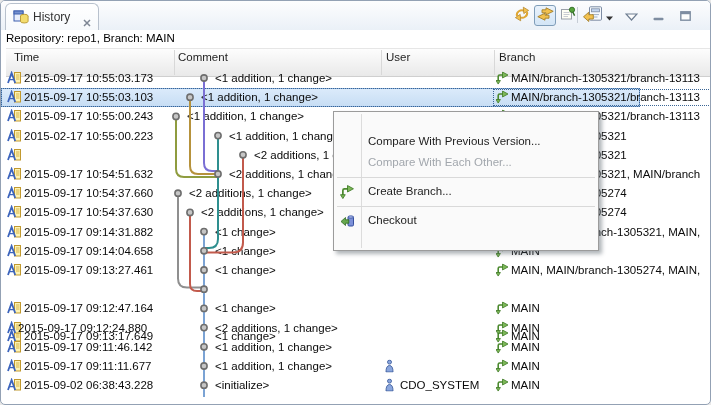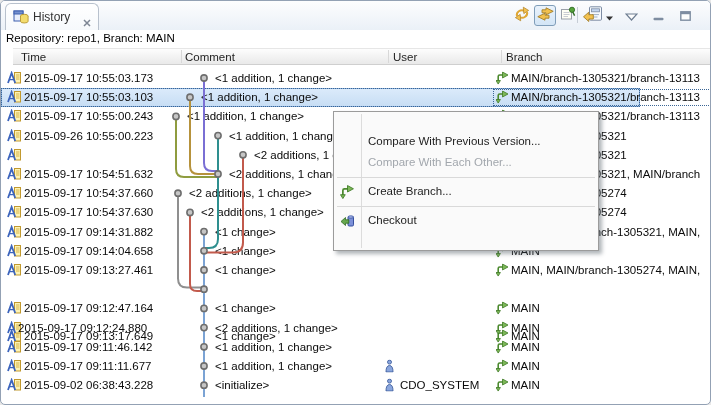--- a/index.html
+++ b/index.html
@@ -19,21 +19,21 @@
   .tab-label{position:absolute;left:27px;top:6px;font-size:12px;color:#333;}
   .tab-close{position:absolute;right:7px;top:9px;cursor:pointer;}
   
   .tbtn{position:absolute;top:4px;height:21px;display:flex;align-items:center;justify-content:center;}
   .tbtn.pressed{border:1px solid #7f9db9;border-radius:3px;background:linear-gradient(#eaf2fb,#d3e5f6);}
   .tb-sep{position:absolute;top:6px;left:576px;width:1px;height:16px;background:#c6cdd6;}
   
   .infobar{position:absolute;top:29px;left:0;right:0;height:18px;background:#fff;
     font-size:11.5px;color:#000;padding:2px 0 0 5px;}
   
-  .thead{position:absolute;top:47px;left:12px;right:0;height:17px;
+  .thead{position:absolute;top:47px;left:5px;right:0;height:29px;
     background:linear-gradient(#fdfdfd,#e9e9e9);
     border-top:1px solid #e6e6e6;border-bottom:1px solid #cfcfcf;}
   .thead .h{position:absolute;top:2px;font-size:11.5px;color:#1f1f1f;}
   .thead .vsep{position:absolute;top:1px;bottom:1px;width:1px;background:#d8d8d8;}
   
   .tbody{position:absolute;top:64px;left:0;right:0;height:339px;overflow:hidden;}
   .row{position:absolute;left:0;width:639px;height:19.2px;}
   .row span{position:absolute;top:50%;transform:translateY(-50%);
     font-size:11.5px;color:#0a0a0a;white-space:nowrap;}
   .row .ricon{position:absolute;top:50%;transform:translateY(-50%);line-height:0;}
@@ -201,21 +201,21 @@
       </div>
       <div class="row" style="top: 61px;">
         <span class="ricon" style="left: 6px;"><svg width="15" height="14" viewBox="0 0 15 14">
             <rect x="7.5" y="1.5" width="6" height="10.5" fill="#fdf3b4" stroke="#c1992f"></rect>
             <line x1="9" y1="4" x2="12.5" y2="4" stroke="#d8b44a"></line>
             <line x1="9" y1="6" x2="12.5" y2="6" stroke="#d8b44a"></line>
             <line x1="9" y1="8" x2="12.5" y2="8" stroke="#d8b44a"></line>
             <path d="M1 12 L4.6 2 L8.2 12" fill="none" stroke="#3c64bc" stroke-width="1.8"></path>
             <line x1="2.4" y1="8.6" x2="7" y2="8.6" stroke="#3c64bc" stroke-width="1.4"></line>
           </svg></span>
-        <span style="left: 23px;">2015-09-26 10:55:00.223</span>
+        <span style="left: 23px;">2015-02-17 10:55:00.223</span>
         <span style="left: 228px;">&lt;1 addition, 1 change&gt;</span>
         <span class="ricon" style="left: 495px;"><svg width="13" height="13" viewBox="0 0 13 13">
             <path d="M2.2 10.5 V5 Q2.2 3.5 3.7 3.5 H7" fill="none" stroke="#4c8a2f" stroke-width="1.6"></path>
             <polygon points="6.5,0.5 12,3.5 6.5,6.5" fill="#7db858" stroke="#3f7a26" stroke-width="0.8"></polygon>
             <polygon points="0,9 4.4,9 2.2,12.6" fill="#7db858" stroke="#3f7a26" stroke-width="0.8"></polygon>
           </svg></span>
         <span style="left: 510px;">MAIN/branch-1305321</span>
       </div>
       <div class="row" style="top: 80.2px;">
         <span class="ricon" style="left: 6px;"><svg width="15" height="14" viewBox="0 0 15 14">

